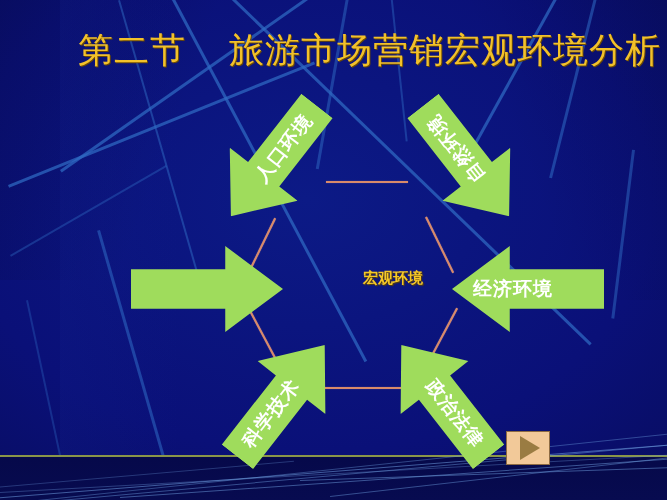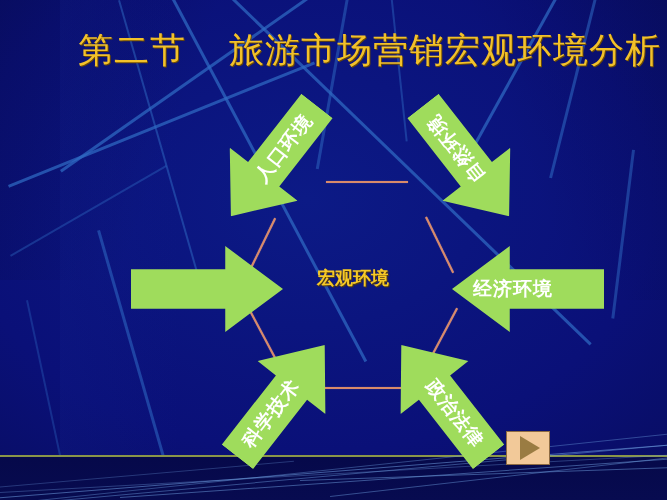--- a/index.html
+++ b/index.html
@@ -78,23 +78,23 @@
     white-space: pre;
     padding-left: 36px;
   }
 
   
   #center-label {
     position: absolute;
     left: 283px;
     top: 265px;
     width: 140px;
-    text-align: center;
+    text-align: right;
     color: #f5c827;
-    font-size: 18px;
+    font-size: 15px;
     line-height: 26px;
     font-weight: 700;
     font-family: "DejaVu Sans", "Liberation Sans", sans-serif;
     text-shadow: 1px 1px 1px #5a3f04;
   }
 
   
   .arrow-wrap {
     position: absolute;
     width: 150px;

